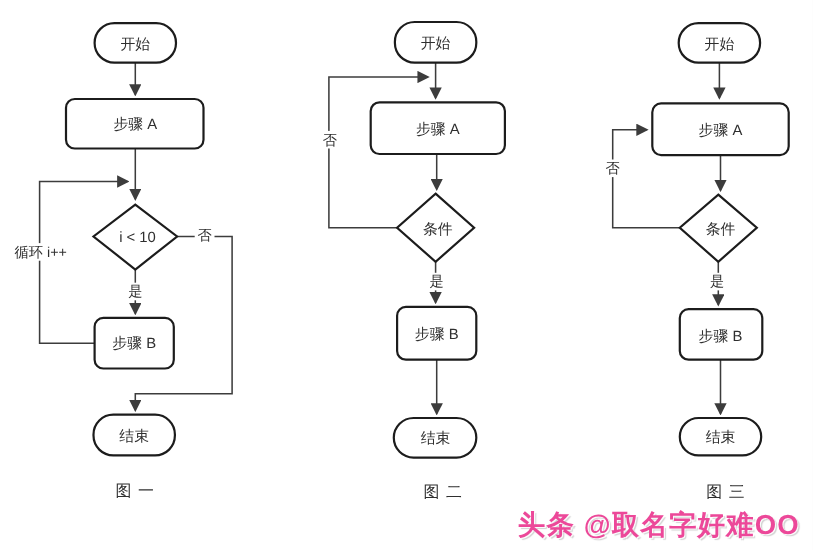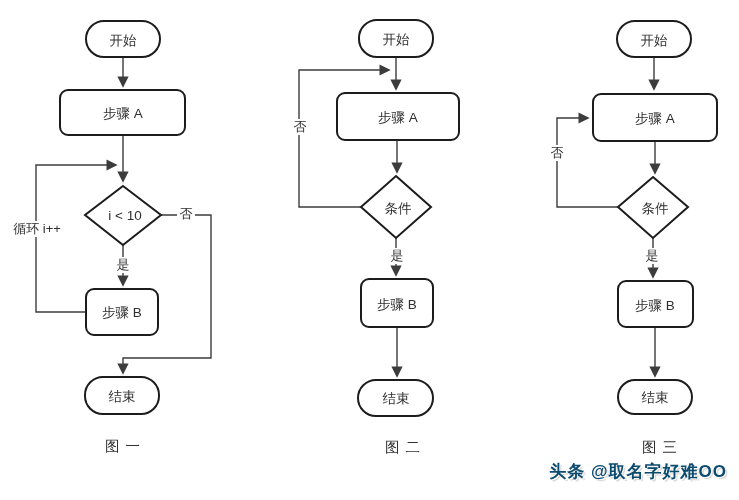--- a/index.html
+++ b/index.html
@@ -18,23 +18,23 @@
   }
   text.node-label{font-size:13.5px;}
   text.edge-label{font-size:13px;}
   text.caption{font-size:14.5px;letter-spacing:1px;}
   .shape{fill:#ffffff;stroke:#1c1c1c;stroke-width:2;}
   .edge{fill:none;stroke:#3c3c3c;stroke-width:1.4;}
   .label-bg{fill:#ffffff;stroke:none;}
   #watermark{
     position:absolute;
     top:460px;right:12px;
-    font-size:17px;
+    font-size:25px;
     font-weight:bold;
-    color:#0c4a6e;
+    color:#ec4899;
     letter-spacing:1px;
     text-shadow:1px 1px 0 rgba(255,255,255,0.9), 2px 2px 1px rgba(0,0,0,0.18);
     white-space:nowrap;
   }
 </style>
 </head>
 <body>
 
 <div id="canvas">
 

